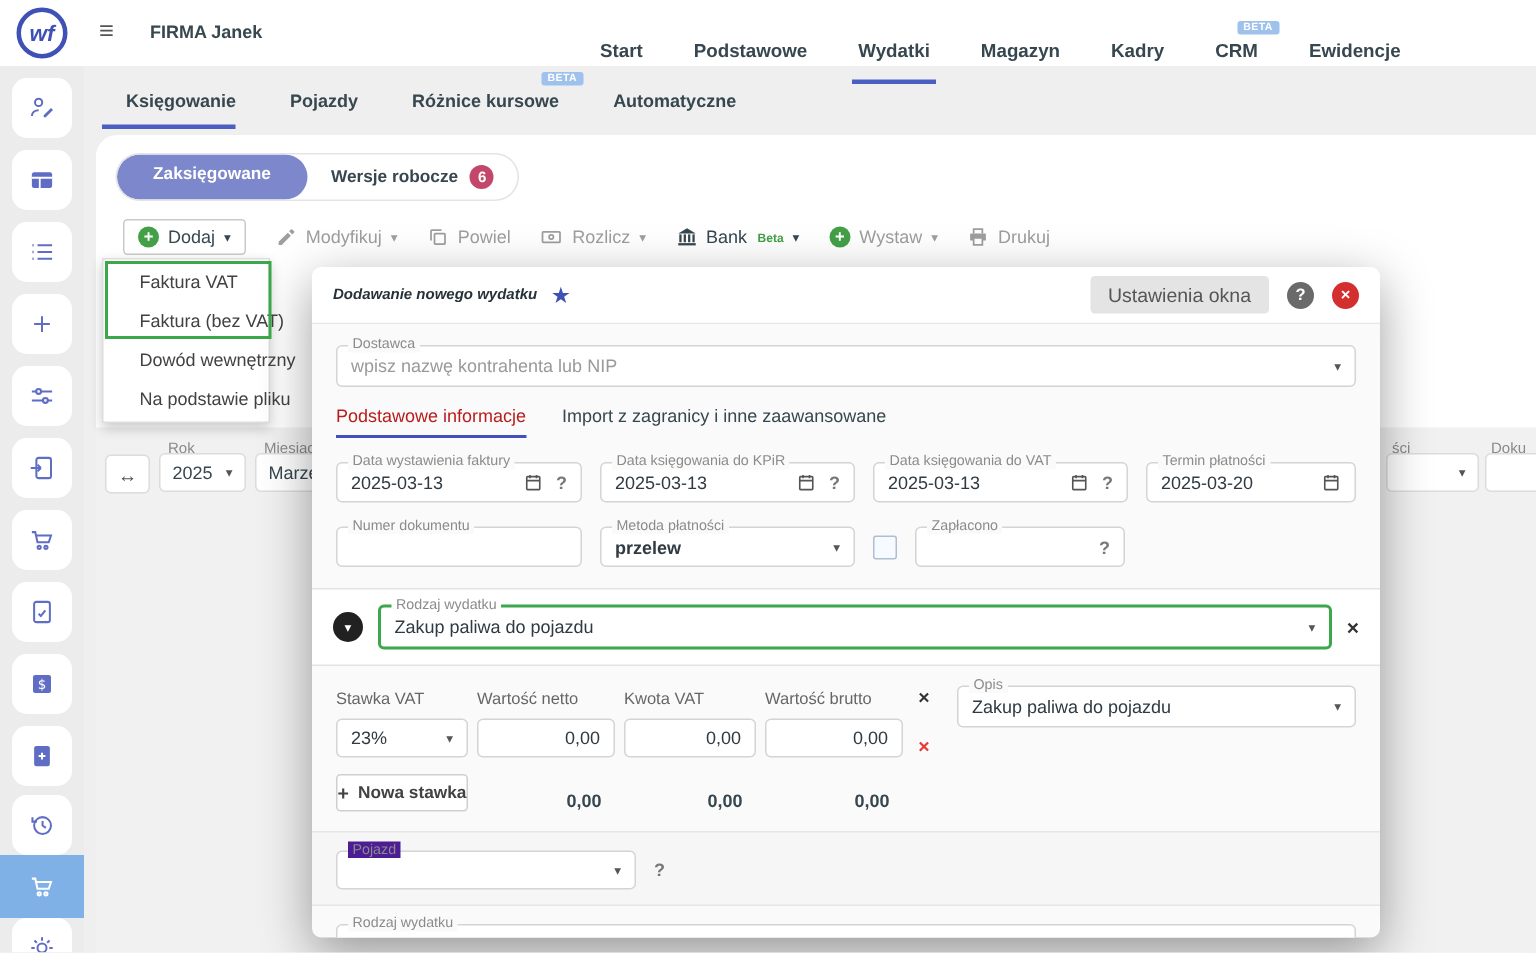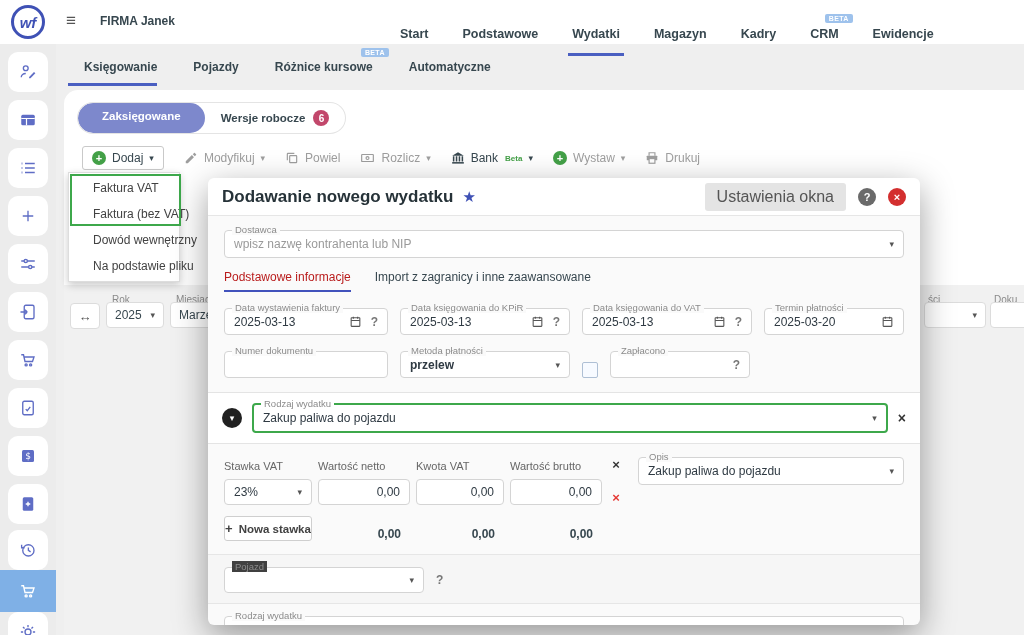--- a/index.html
+++ b/index.html
@@ -58,42 +58,42 @@
   .swap-btn { position:absolute; left:70px; top:303px; width:30px; height:26px; background:#fff; border:1px solid #dcdcdc;
               border-radius:4px; display:flex; align-items:center; justify-content:center; color:#555; font-size:13px; z-index:2; cursor:pointer; }
   .flt-label { position:absolute; font-size:10px; color:#8a8a8a; z-index:2; }
   .flt-box { position:absolute; height:26px; background:#fff; border:1px solid #dcdcdc; border-radius:4px; display:flex;
              align-items:center; padding:0 8px; font-size:12px; color:#37474f; z-index:2; cursor:pointer; }
   
   .modal { position:absolute; left:208px; top:178px; width:712px; height:447px; background:#fafafa; border-radius:6px;
            box-shadow:0 10px 34px rgba(0,0,0,.38); z-index:20; display:flex; flex-direction:column; overflow:hidden; }
   .m-header { height:38px; background:#fff; border-bottom:1px solid #e6e6e6; border-radius:6px 6px 0 0;
               display:flex; align-items:center; padding:0 14px; flex:none; }
-  .m-title { font-size:17px; font-weight:bold; color:#263238; }
+  .m-title { font-size:10px; font-weight:bold; color:#263238;font-style:italic; }
   .m-star { color:#3f51b5; font-size:15px; margin-left:9px; cursor:pointer; }
   .m-header-right { margin-left:auto; display:flex; align-items:center; gap:12px; }
-  .settings-btn { background:#e4e4e4; border-radius:3px; padding:5px 12px; font-size:16px; color:#555; cursor:pointer; }
+  .settings-btn { background:#e4e4e4; border-radius:3px; padding:5px 12px; font-size:13px; color:#555; cursor:pointer; }
   .circle-icon { width:18px; height:18px; border-radius:50%; color:#fff; display:flex; align-items:center; justify-content:center;
                  font-size:11px; font-weight:bold; cursor:pointer; }
   .help-circle { background:#6a6a6a; }
   .close-circle { background:#d32f2f; }
   .m-body { flex:1; display:flex; flex-direction:column; padding:14px 16px 0; }
   
   .fld { position:relative; display:flex; align-items:center; background:#fff; border:1px solid #d4d4d4; border-radius:4px;
          height:27px; padding:0 9px; font-size:12px; color:#2f3a43; }
   .flabel { position:absolute; top:-7px; left:7px; font-size:9.5px; color:#8b8b8b; background:#fafafa; padding:0 3px; white-space:nowrap; }
   .placeholder { color:#9a9a9a; }
   .caret { margin-left:auto; font-size:9px; color:#555; }
   .qmark { font-size:12px; font-weight:bold; color:#777; }
   .supplier { margin-bottom:12px; height:28px; }
   .m-tabs { display:flex; gap:24px; font-size:12px; margin-bottom:16px; }
   .m-tab { padding-bottom:6px; color:#37474f; cursor:pointer; }
   .m-tab.active { color:#b91c1c; border-bottom:2px solid #4152bc; }
   .dates-row { display:flex; gap:12px; margin-bottom:16px; }
-  .row2 { display:flex; gap:12px; align-items:flex-end; margin-bottom:14px; }
+  .row2 { display:flex; gap:12px; align-items:center; margin-bottom:14px; }
   .checkbox { width:16px; height:16px; border:1px solid #aebfd4; background:#f7faff; border-radius:2px; flex:none; cursor:pointer; }
   
   .exp-band { margin:0 -16px; background:#fff; border-top:1px solid #e4e4e4; border-bottom:1px solid #e4e4e4;
               padding:10px 14px; display:flex; align-items:center; gap:10px; }
   .chev-circle { width:20px; height:20px; border-radius:50%; background:#212121; color:#fff; font-size:9px;
                  display:flex; align-items:center; justify-content:center; flex:none; cursor:pointer; }
   .green-fld { flex:1; border:2px solid #3da84b; height:30px; }
   .green-fld .flabel { background:#fff; }
   .x-plain { font-size:14px; font-weight:bold; color:#333; cursor:pointer; }
   
@@ -107,21 +107,21 @@
   .x-head { color:#333; font-size:13px; font-weight:bold; }
   .vt-botrow { margin-top:11px; }
   .new-rate-btn { width:88px; height:25px; background:#fff; border:1px solid #cfcfcf; border-radius:3px;
                   display:flex; align-items:center; justify-content:center; gap:6px; font-size:11.5px; font-weight:bold; color:#424242; cursor:pointer; }
   .tot { font-size:12px; font-weight:bold; color:#37474f; text-align:right; padding-right:9px; }
   .opis-wrap { flex:1; margin-left:14px; }
   .opis-wrap .fld { height:28px; }
   
   .veh-band { margin:13px -16px 0; background:#f6f6f6; border-top:1px solid #e6e6e6; border-bottom:1px solid #e6e6e6;
               padding:12px 16px 10px; display:flex; align-items:center; gap:12px; }
-  .veh-band .flabel { background:#404040; }
+  .veh-band .flabel { background:#4c1d95; }
   .veh-fld { width:200px; height:26px; }
   
   .rodzaj2 { margin:12px 0 10px; height:28px; }
   svg { display:block; }
 </style>
 </head>
 <body>
 
 <div class="topbar">
   <div class="logo">wf</div>

